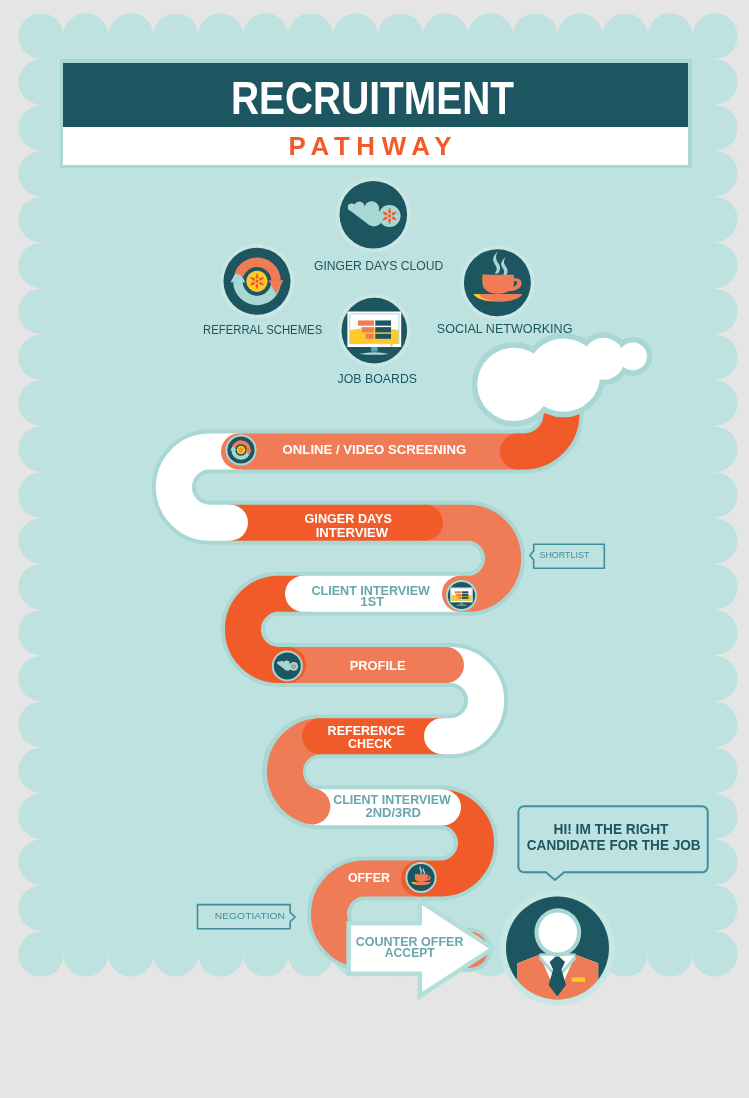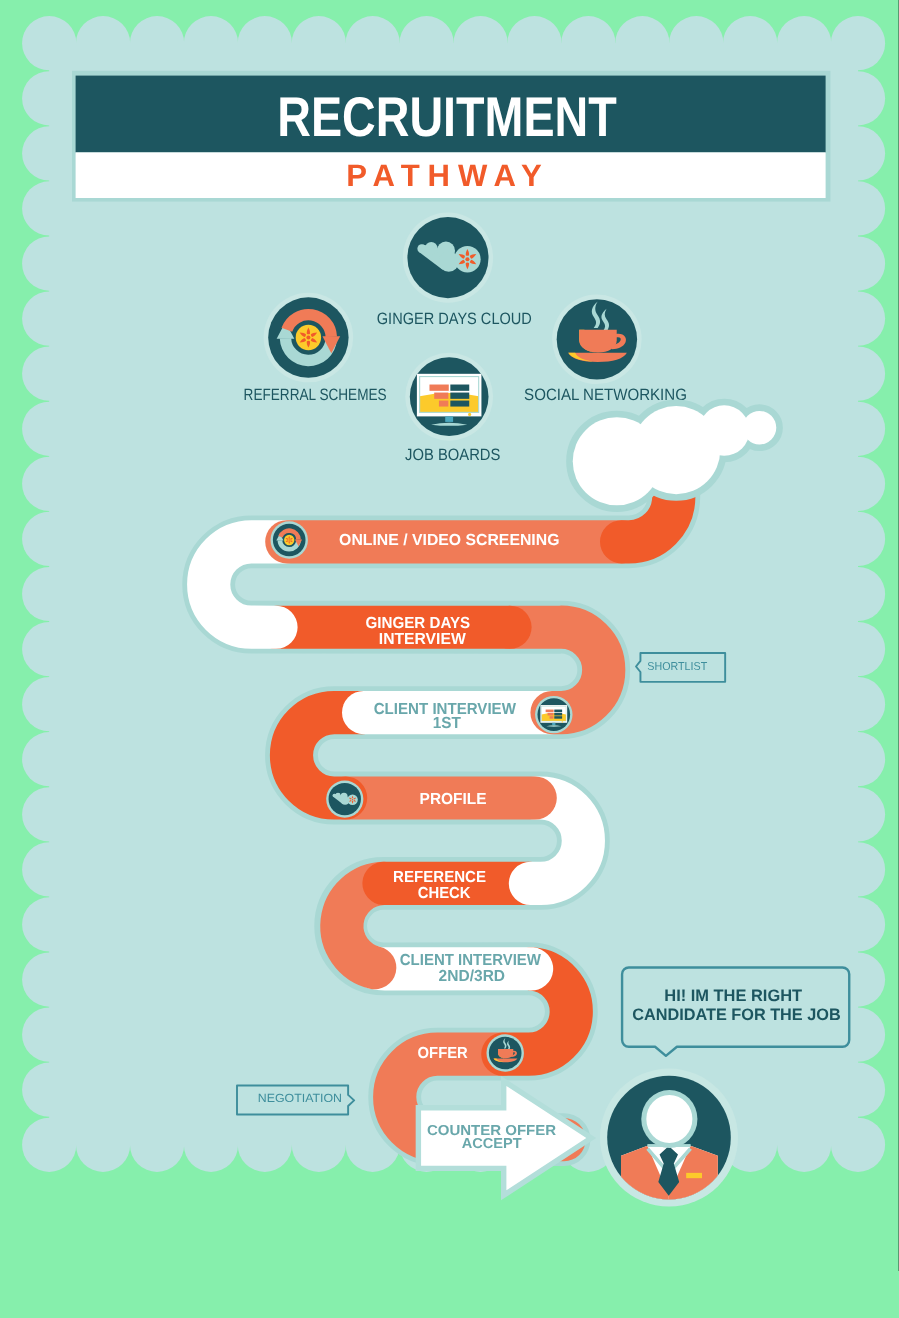--- a/index.html
+++ b/index.html
@@ -1,17 +1,17 @@
 <!DOCTYPE html>
 <html><head>
 <meta charset="utf-8">
 <title>Recruitment Pathway</title>
 <style>
   html,body{margin:0;padding:0;background:#000;}
-  #page{position:relative;width:749px;height:1098px;overflow:hidden;background:#86efac;
+  #page{position:relative;width:749px;height:1098px;overflow:hidden;background:#e5e5e5;
         font-family:"Liberation Sans",sans-serif;}
   #page > svg{position:absolute;left:0;top:0;}
   text{font-family:"Liberation Sans",sans-serif;}
 </style>
 </head>
 <body>
 
 <div id="page">
 <svg width="749" height="1098" viewBox="0 0 749 1098">
 <g fill="#BDE2E0">

